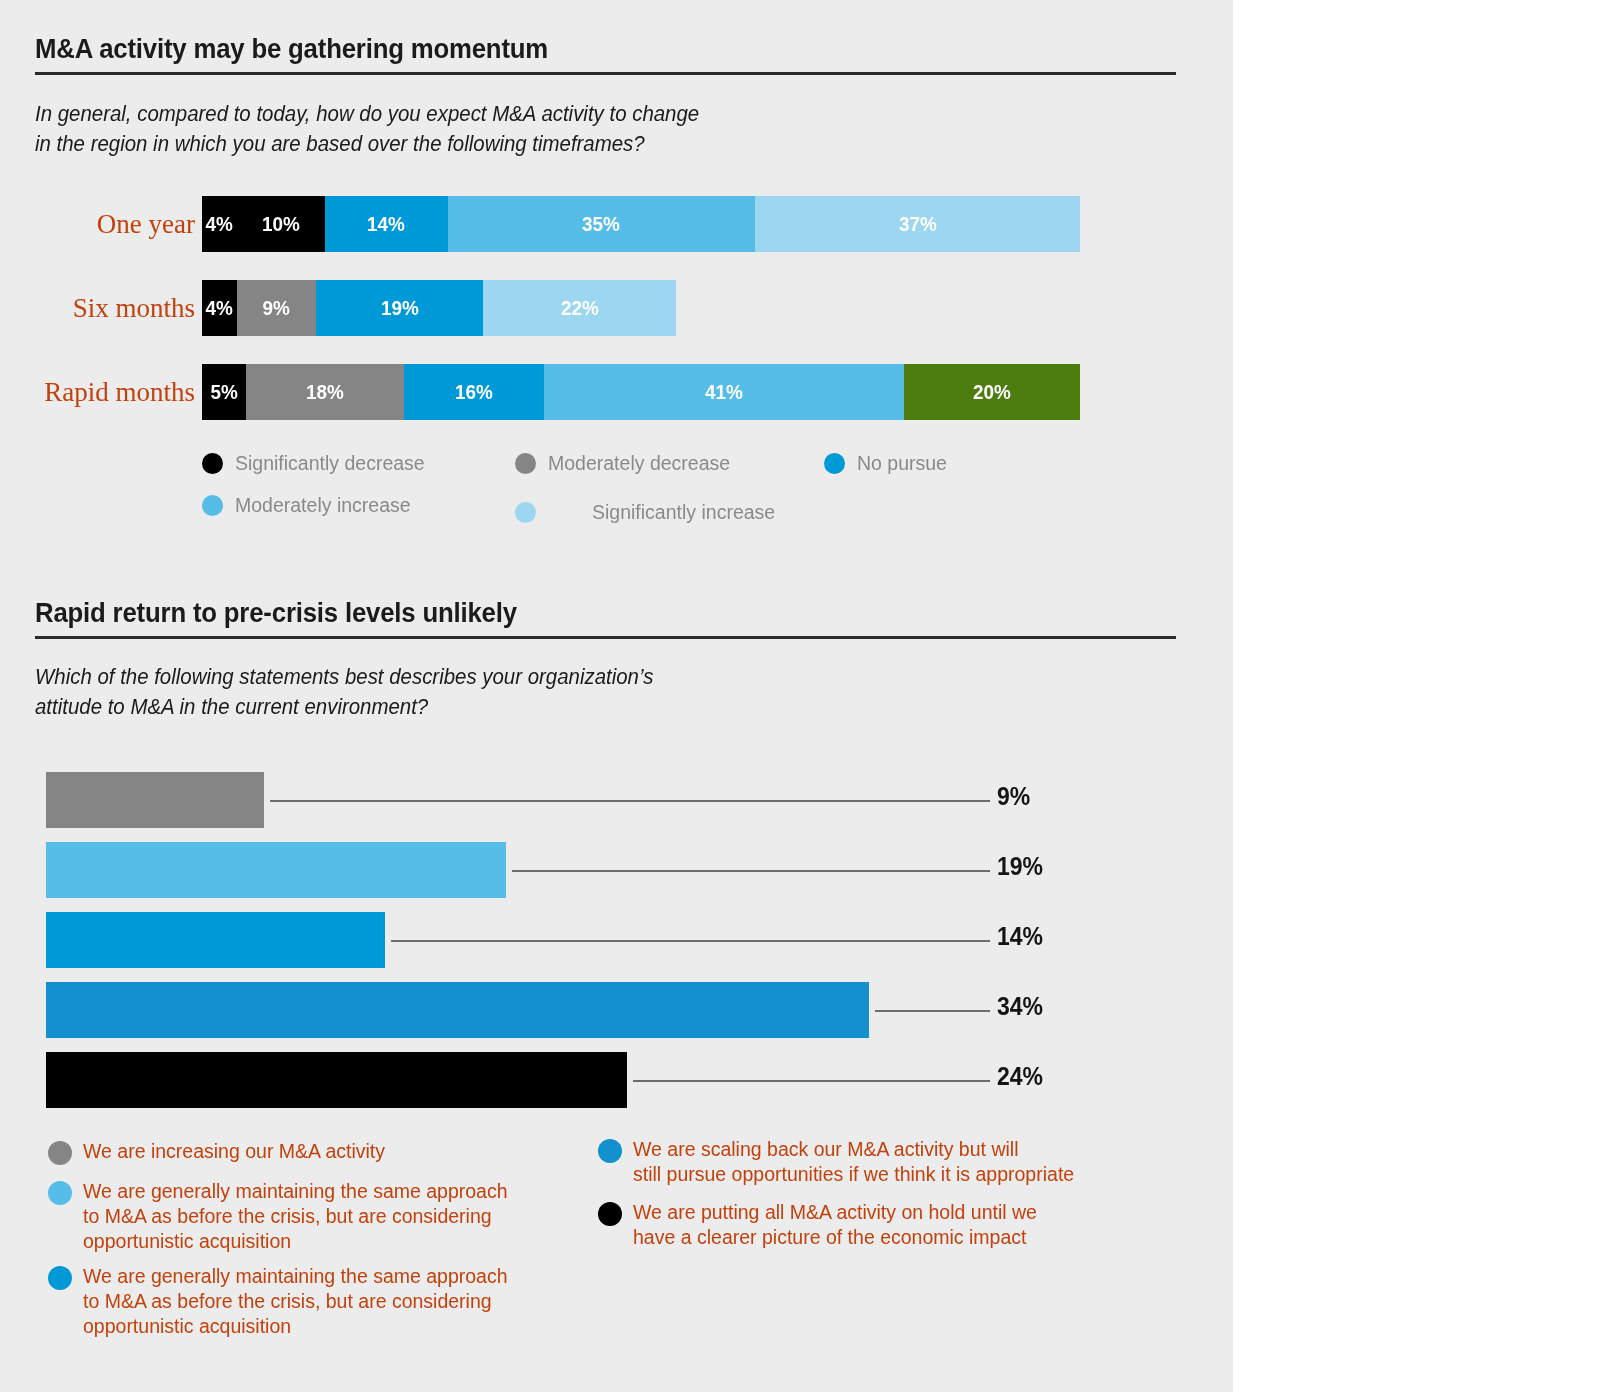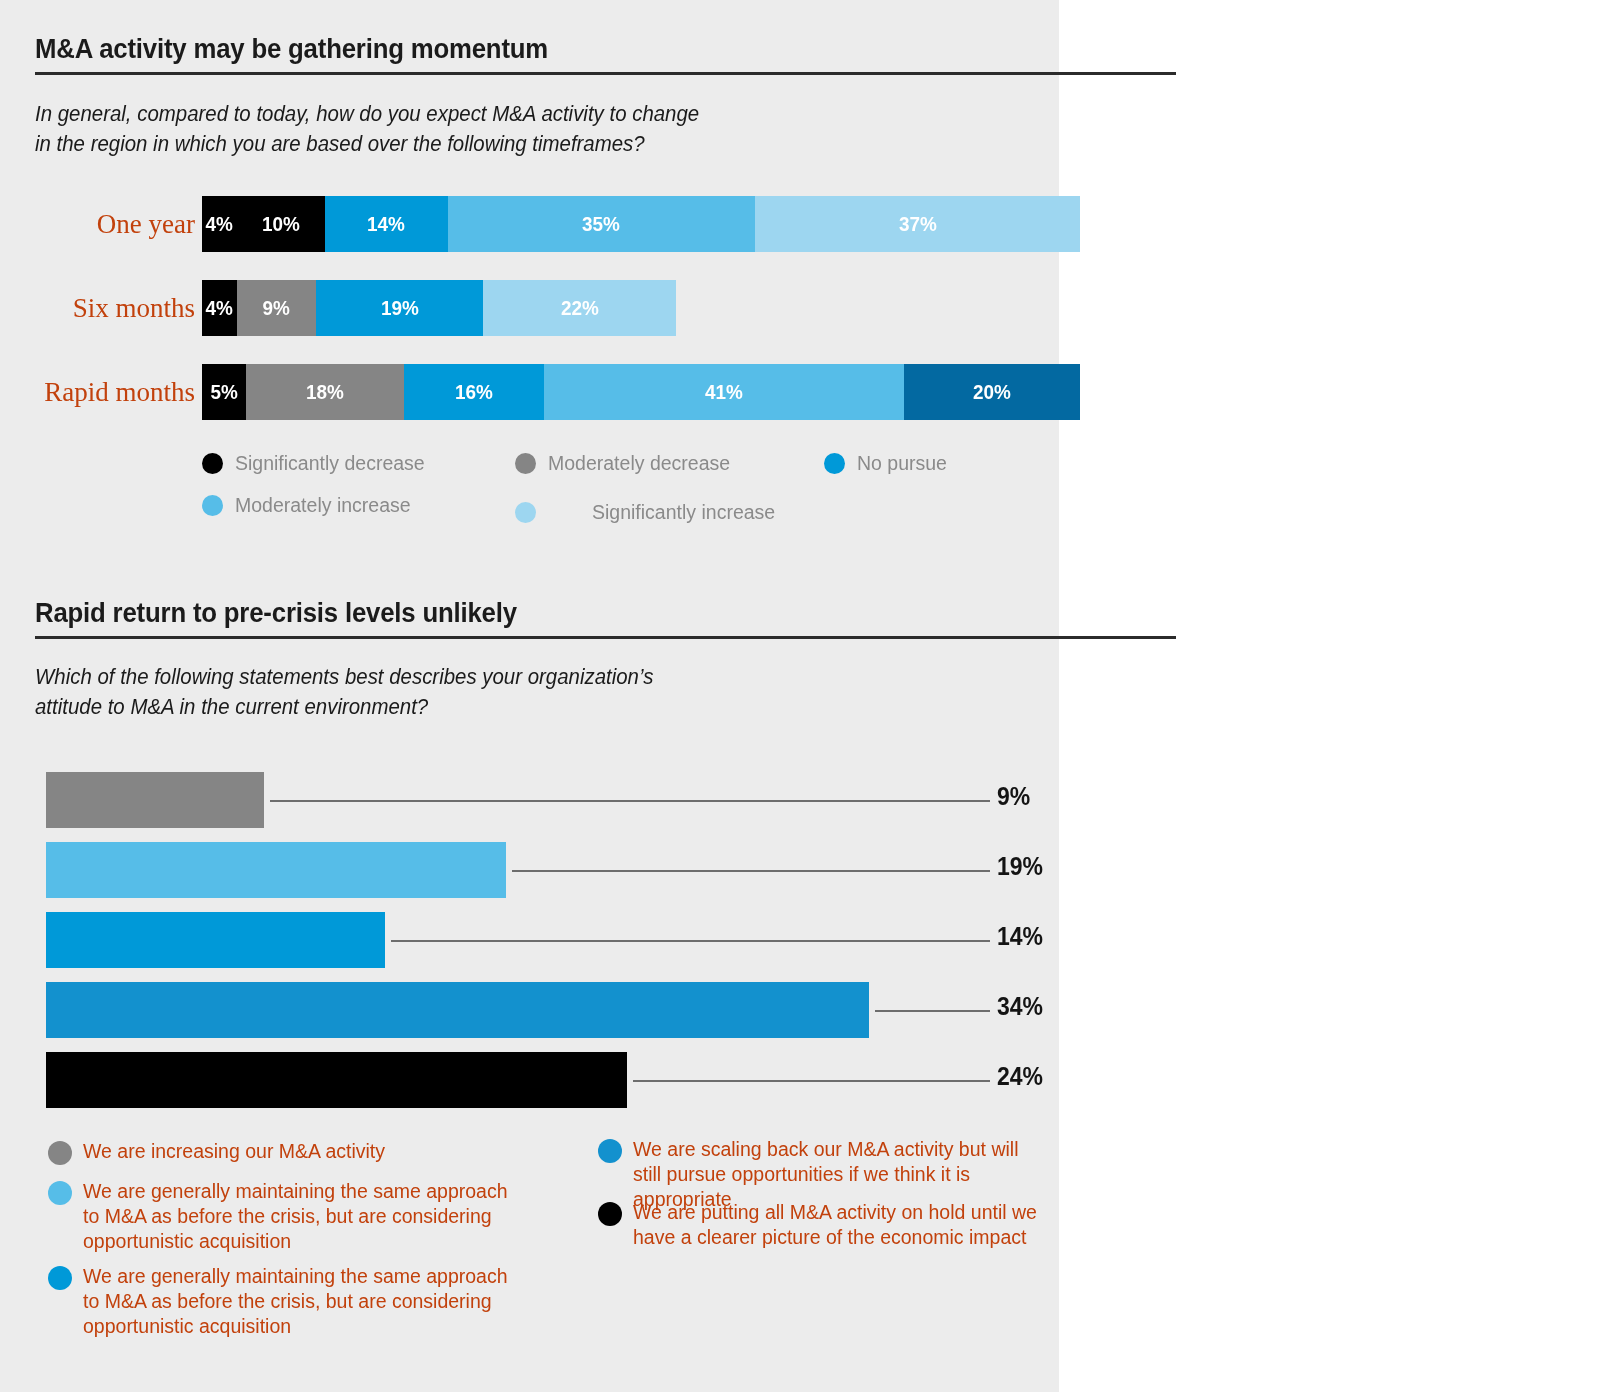--- a/index.html
+++ b/index.html
@@ -11,21 +11,21 @@
     width: 1600px;
     height: 1392px;
     font-family: "Liberation Sans", sans-serif;
     overflow: hidden;
   }
 
   .page {
     position: absolute;
     left: 0;
     top: 0;
-    width: 1059px;
+    width: 1233px;
     height: 1392px;
     background: #ececec;
   }
 
   
   .section-title {
     position: absolute;
     left: 35px;
     font-family: "Liberation Sans Narrow", "Liberation Sans", sans-serif;
     font-weight: bold;
@@ -228,21 +228,21 @@
           </div>
           <div class="seg" style="background: rgb(133, 133, 133); width: 18%;">
             <span>18%</span>
           </div>
           <div class="seg" style="background: rgb(0, 153, 216); width: 16%;">
             <span>16%</span>
           </div>
           <div class="seg" style="background: rgb(86, 189, 232); width: 41%;">
             <span>41%</span>
           </div>
-          <div class="seg" style="background: #0369a1; width: 20%; text-align: center;">
+          <div class="seg" style="background: #4d7c0f; width: 20%; text-align: center;">
             <span>20%</span>
           </div>
         </div>
       </div>
     </div>
 
   <div class="legend1">
     <div id="legend1-host">
         <div class="legend1-row" style="left: 0px; top: 0px;">
           <span class="dot" style="background: rgb(0, 0, 0);"></span>

